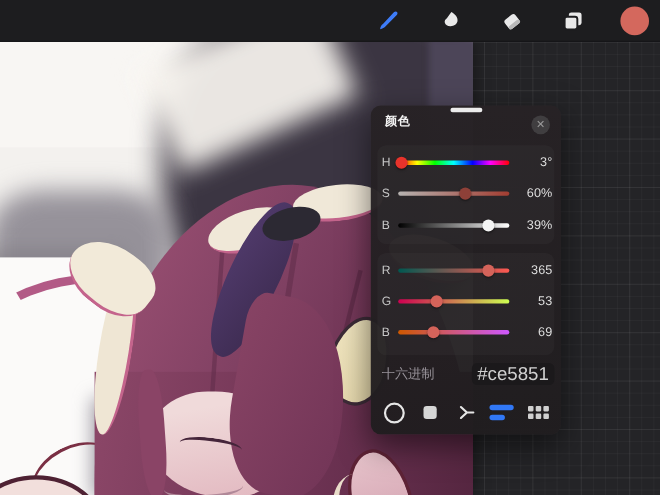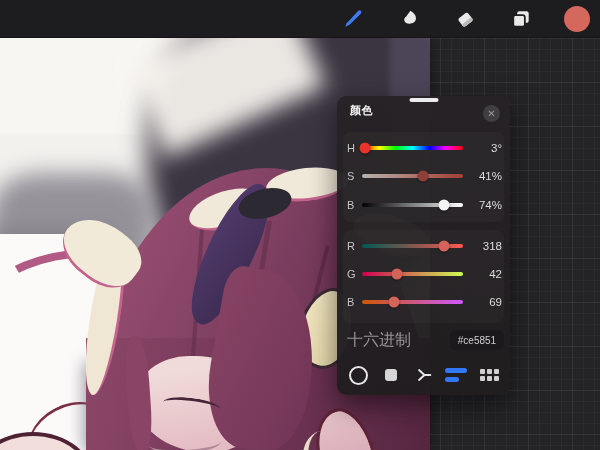--- a/index.html
+++ b/index.html
@@ -112,23 +112,23 @@
   .knob{position:absolute;top:50%;width:11px;height:11px;border-radius:50%;
     transform:translate(-50%,-50%);box-shadow:0 1px 2px rgba(0,0,0,.5);cursor:pointer;}
   .track-h{background:linear-gradient(90deg,#f00 0%,#ff0 17%,#0f0 33%,#0ff 50%,#00f 67%,#f0f 83%,#f00 100%);}
   .track-s{background:linear-gradient(90deg,#b6b2b0,#a33d31);}
   .track-b{background:linear-gradient(90deg,#000,#fff);}
   .track-r{background:linear-gradient(90deg,#005851,#ff5851);}
   .track-g{background:linear-gradient(90deg,#ce0051,#ceff51);}
   .track-b2{background:linear-gradient(90deg,#ce5800,#ce58ff);}
   .hex-row{position:absolute;left:10px;right:6px;top:231px;height:26px;display:flex;
     align-items:center;justify-content:space-between;}
-  .hex-label{font-size:16px;color:#98939a;}
+  .hex-label{font-size:12px;color:#98939a;}
   .hex-box{min-width:44px;padding:0 5px;height:20px;border-radius:5px;background:#1b191b;
-    color:#d0d0d0;font-size:10px;display:flex;align-items:center;justify-content:center;cursor:text;}
+    color:#d0d0d0;font-size:17px;display:flex;align-items:center;justify-content:center;cursor:text;}
   .modes{position:absolute;left:9px;right:9px;top:266px;height:26px;display:flex;
     align-items:center;justify-content:space-between;}
   .mode-btn{width:24px;height:24px;display:flex;align-items:center;justify-content:center;
     background:none;border:none;padding:0;cursor:pointer;}
   .icon-disc{width:15px;height:15px;border:2.5px solid #e6e6e6;border-radius:50%;}
   .icon-classic{width:12px;height:12px;background:#d6d6d6;border-radius:3px;}
   .valbars{display:flex;flex-direction:column;gap:4px;align-items:flex-start;}
   .valbar1{width:22px;height:5px;border-radius:2.5px;}
   .valbar2{width:14px;height:5px;border-radius:2.5px;}
   .icon-grid{display:grid;grid-template-columns:repeat(3,5px);grid-template-rows:repeat(2,5px);gap:2px;}
@@ -224,43 +224,43 @@
       <div class="sl-track track-h">
         <div class="knob" style="left: 3%; background: rgb(232, 51, 43);"></div>
       </div>
       <span class="sl-value">3°</span>
     </div>
     <div class="srow" style="top:73px">
       <span class="sl-label">S</span>
       <div class="sl-track track-s">
         <div class="knob" style="left: 60%; background: rgb(142, 64, 56);"></div>
       </div>
-      <span class="sl-value">41%</span>
+      <span class="sl-value">60%</span>
     </div>
     <div class="srow" style="top:102px">
       <span class="sl-label">B</span>
       <div class="sl-track track-b">
         <div class="knob" style="left: 81%; background: rgb(244, 244, 244);"></div>
       </div>
-      <span class="sl-value">74%</span>
+      <span class="sl-value">39%</span>
     </div>
 
     <div class="srow" style="top:143px">
       <span class="sl-label">R</span>
       <div class="sl-track track-r">
         <div class="knob" style="left: 80.8%; background: rgb(212, 99, 90);"></div>
       </div>
-      <span class="sl-value">318</span>
+      <span class="sl-value">365</span>
     </div>
     <div class="srow" style="top:171px">
       <span class="sl-label">G</span>
       <div class="sl-track track-g">
         <div class="knob" style="left: 34.5%; background: rgb(212, 99, 90);"></div>
       </div>
-      <span class="sl-value">42</span>
+      <span class="sl-value">53</span>
     </div>
     <div class="srow" style="top:199px">
       <span class="sl-label">B</span>
       <div class="sl-track track-b2">
         <div class="knob" style="left: 31.8%; background: rgb(212, 99, 90);"></div>
       </div>
       <span class="sl-value">69</span>
     </div>
 
     <div class="hex-row">

